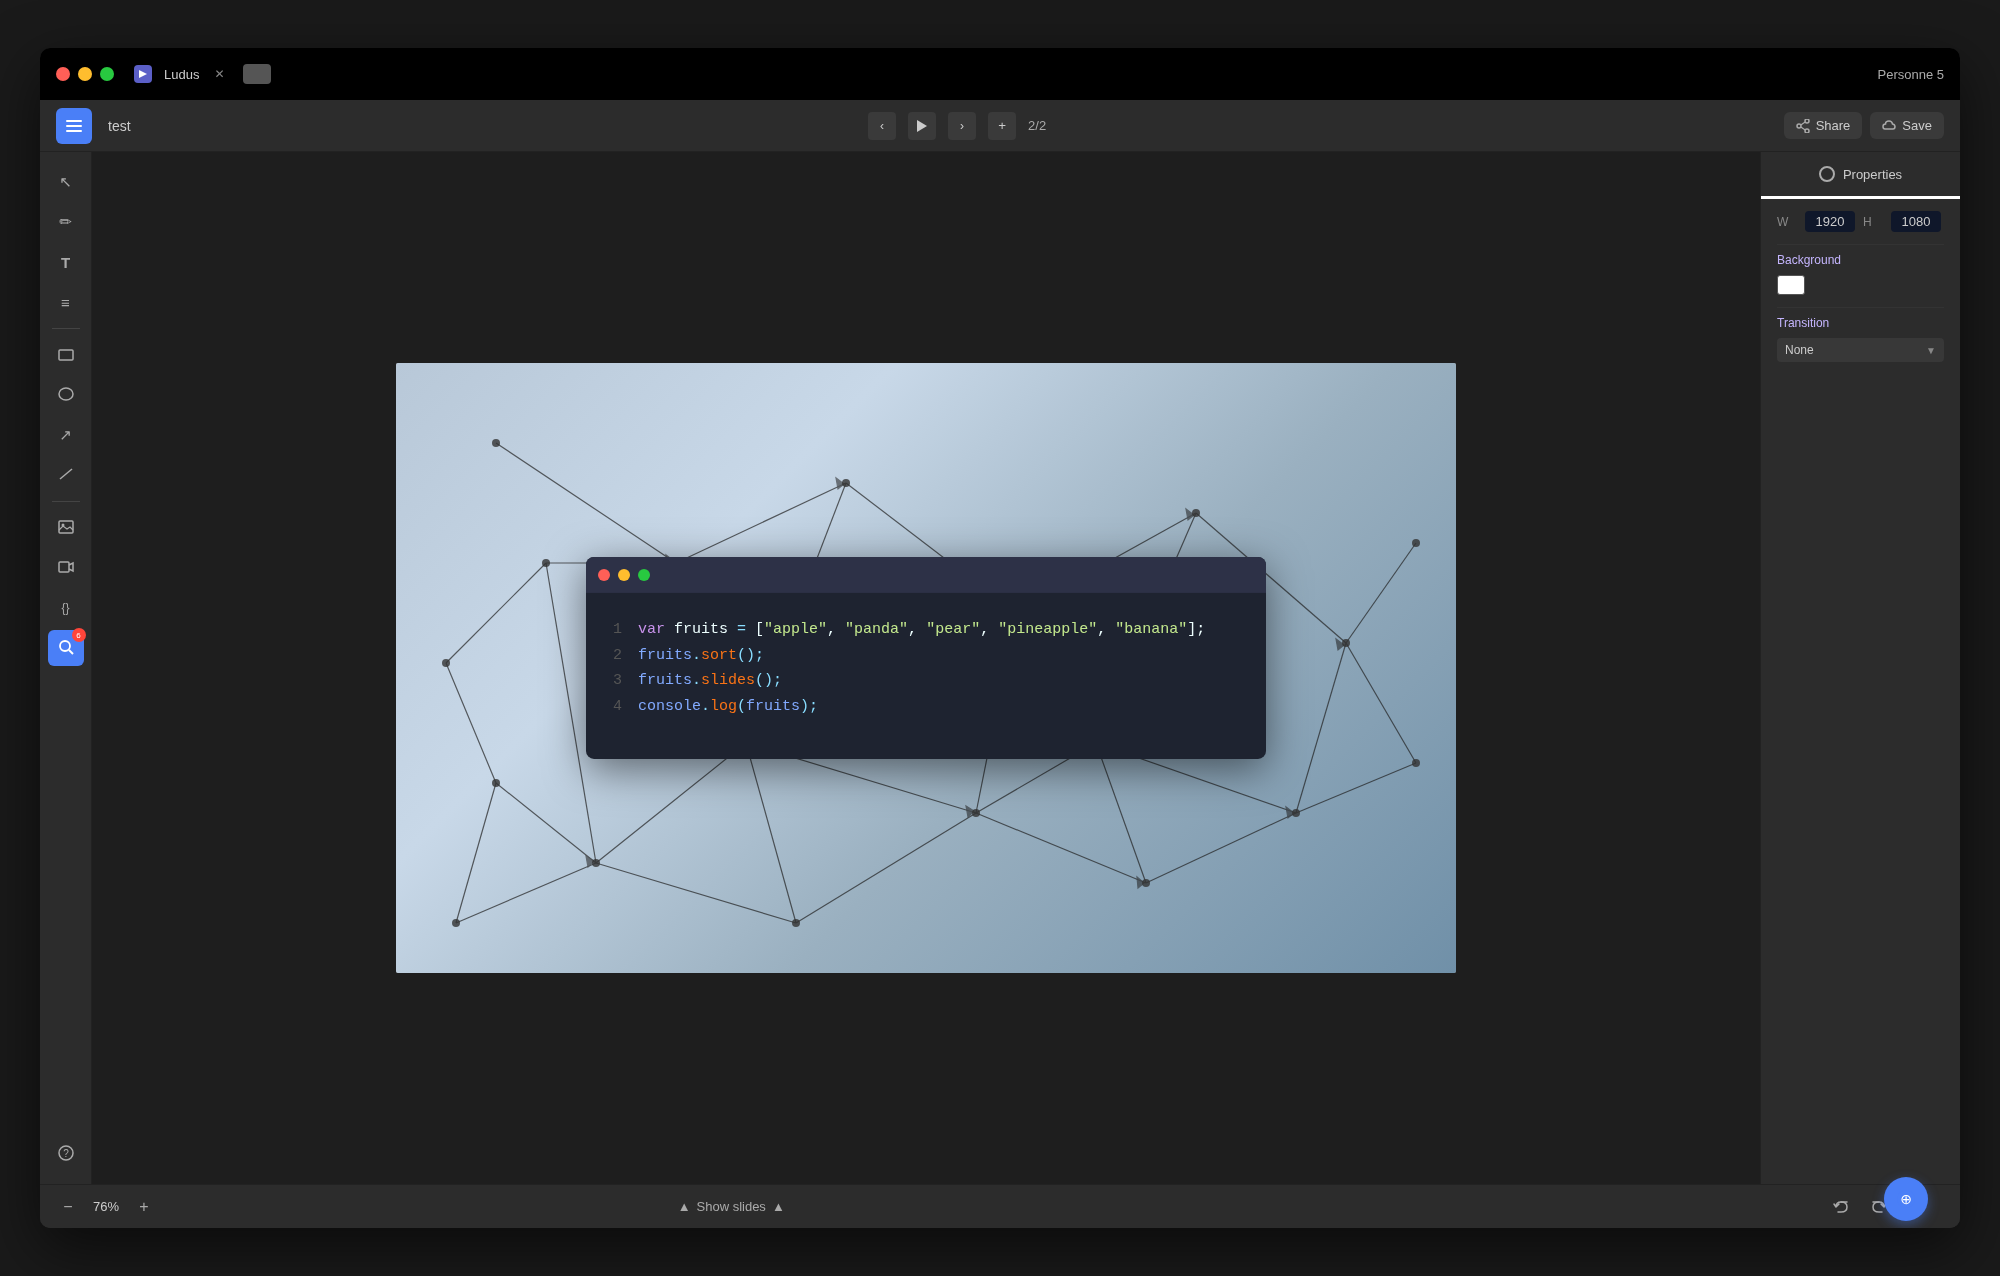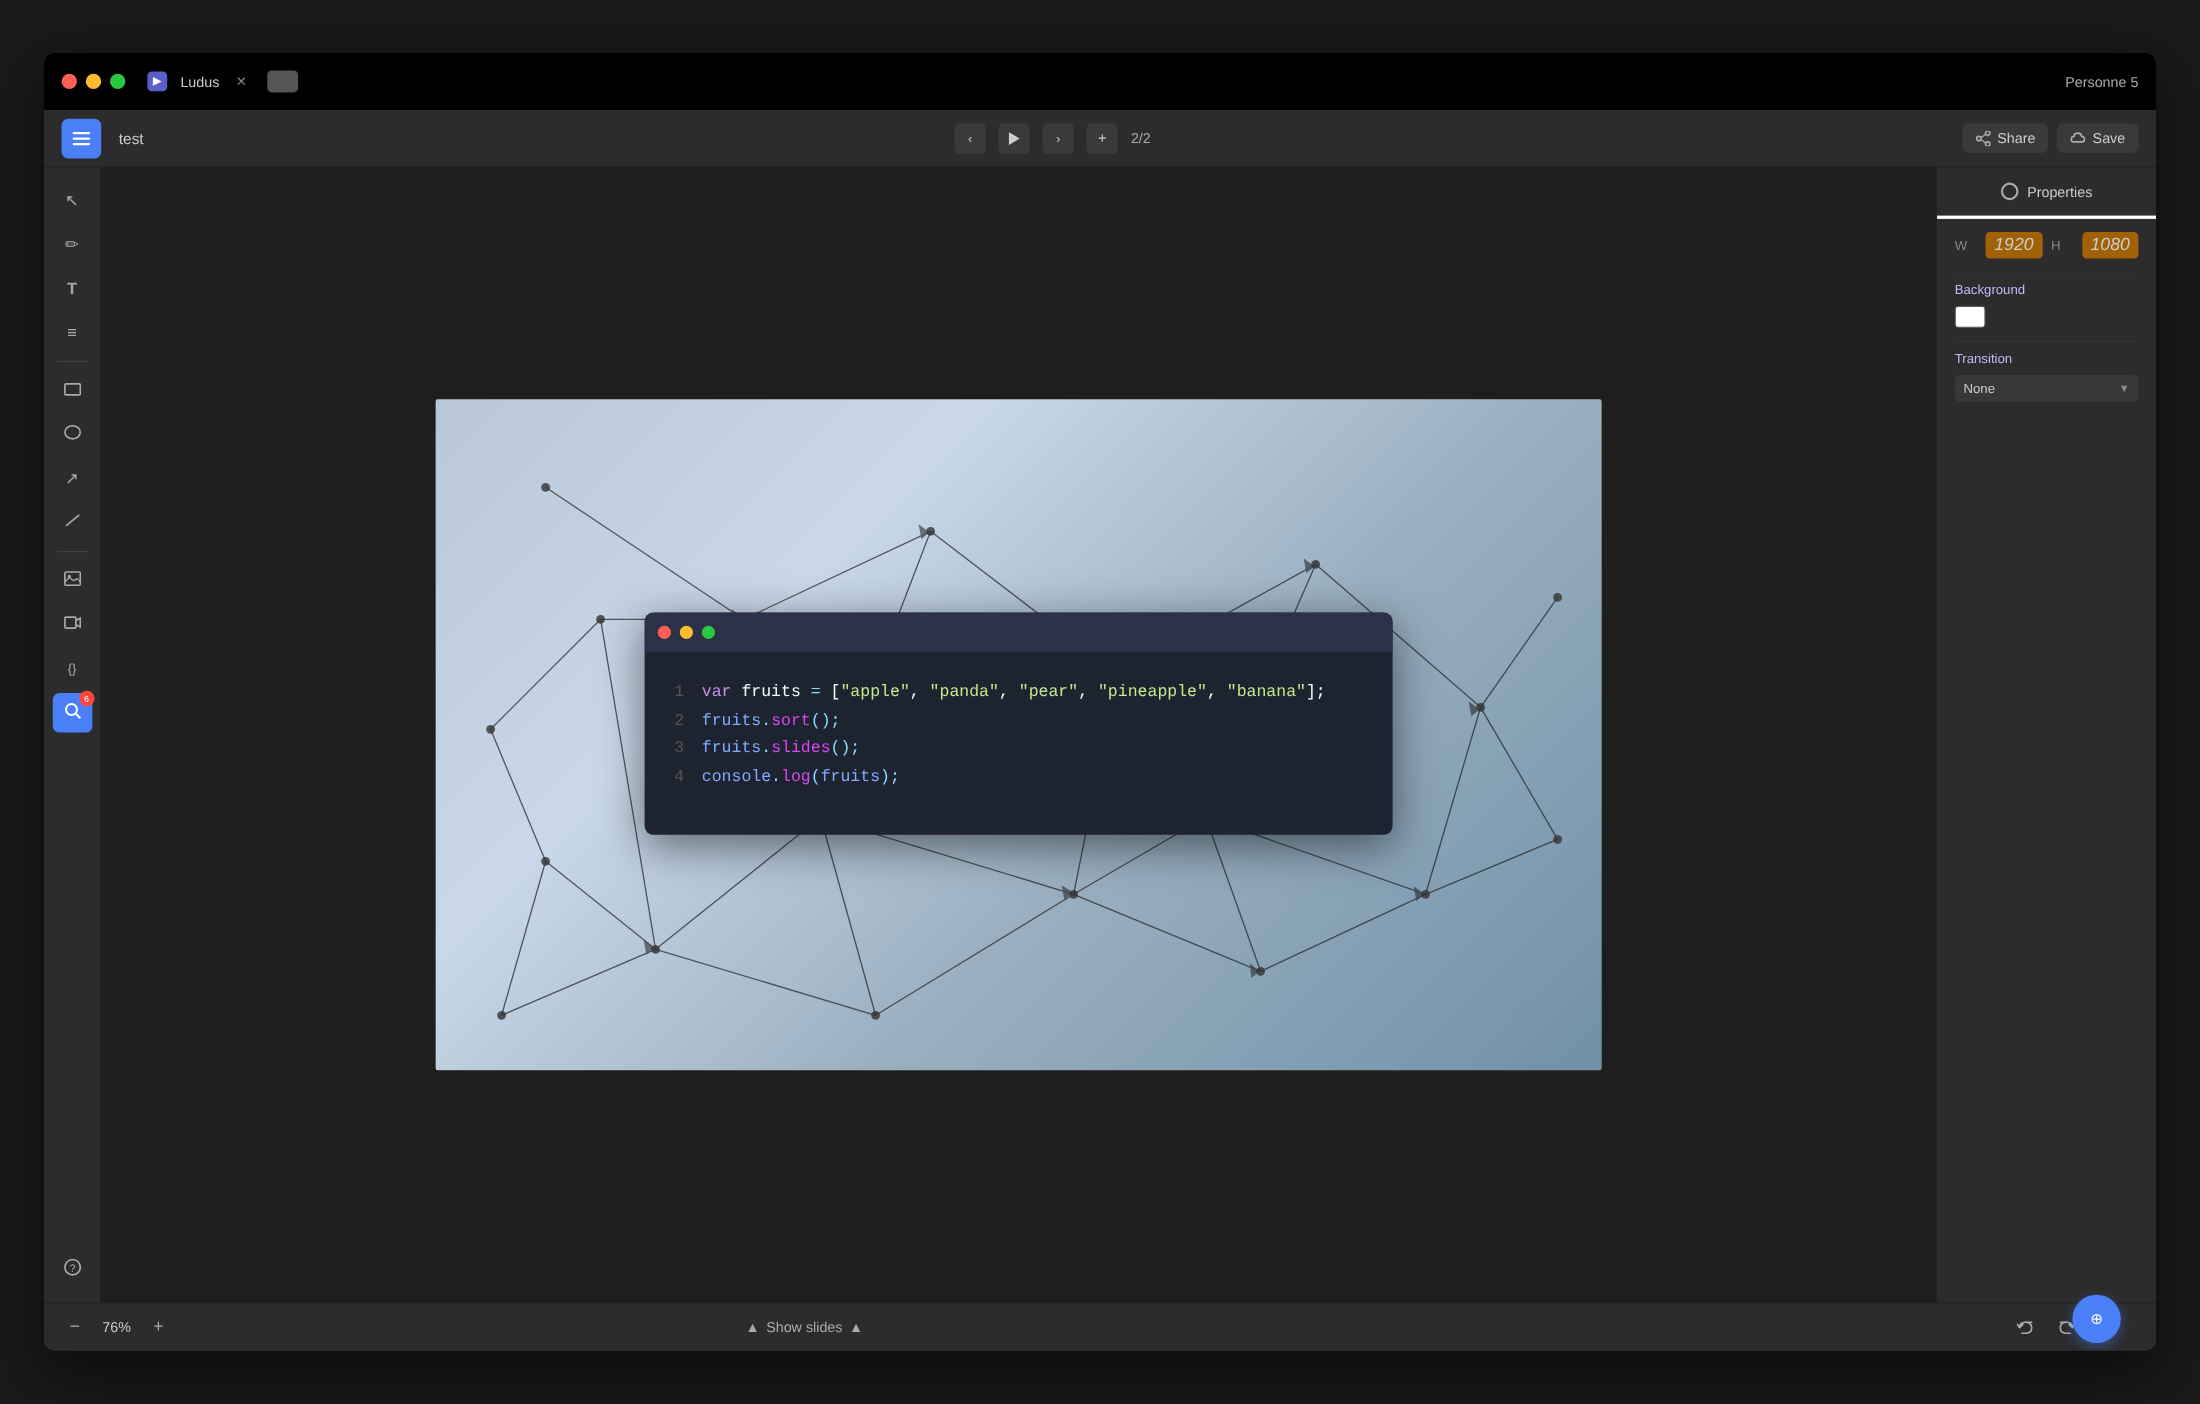--- a/index.html
+++ b/index.html
@@ -65,33 +65,33 @@
     .code-tl-red { background: #ff5f57; }
     .code-tl-yellow { background: #ffbd2e; }
     .code-tl-green { background: #28c940; }
     .code-body { padding: 24px 24px 40px 24px; font-family: 'Courier New', Courier, monospace; font-size: 15px; line-height: 1.7; }
     .code-line { display: flex; gap: 16px; }
     .line-num { color: #555; min-width: 12px; text-align: right; }
     .code-kw { color: #c792ea; }
     .code-var { color: #82aaff; }
     .code-op { color: #89ddff; }
     .code-str { color: #c3e88d; }
-    .code-method { color: #d946ef; }
+    .code-method { color: #f97316; }
     .code-punc { color: #89ddff; }
     .code-plain { color: #eeffff; }
 
     
     .right-panel { width: 200px; background: #2c2c2c; border-left: 1px solid #222; padding: 0; flex-shrink: 0; }
     .panel-header { padding: 14px 16px; border-bottom: 3px solid #ffffff; display: flex; align-items: center; gap: 8px; justify-content: center; }
     .panel-circle-icon { width: 16px; height: 16px; border-radius: 50%; border: 2px solid #aaa; flex-shrink: 0; }
     .panel-title { color: #ccc; font-size: 13px; font-weight: 500; }
     .panel-body { padding: 12px 16px; }
     .prop-row { display: flex; align-items: center; gap: 8px; margin-bottom: 12px; }
     .prop-label { color: #888; font-size: 12px; min-width: 20px; }
-    .prop-value { color: #ccc; font-size: 16px; background: #a16207; padding: 3px 8px; border-radius: 4px; min-width: 50px; text-align: center; font-style: italic; }
+    .prop-value { color: #ccc; font-size: 13px; background: #0f172a; padding: 3px 8px; border-radius: 4px; min-width: 50px; text-align: center; }
     .section-label { color: #c4b5fd; font-size: 12px; font-weight: 500; margin-bottom: 8px; margin-top: 4px; }
     .color-swatch { width: 28px; height: 20px; background: #fff; border: 1px solid #555; border-radius: 3px; cursor: pointer; }
     .transition-row { display: flex; align-items: center; gap: 8px; margin-top: 4px; }
     .transition-select { flex: 1; background: #383838; border: none; border-radius: 4px; color: #ccc; padding: 5px 8px; font-size: 12px; display: flex; align-items: center; justify-content: space-between; cursor: pointer; }
     .dropdown-arrow { color: #888; font-size: 10px; }
 
     
     .bottom-bar { height: 44px; background: #2c2c2c; border-top: 1px solid #222; display: flex; align-items: center; padding: 0 16px; flex-shrink: 0; }
     .zoom-controls { display: flex; align-items: center; gap: 8px; }
     .zoom-btn { background: transparent; border: none; color: #aaa; font-size: 16px; cursor: pointer; width: 24px; height: 24px; display: flex; align-items: center; justify-content: center; }

